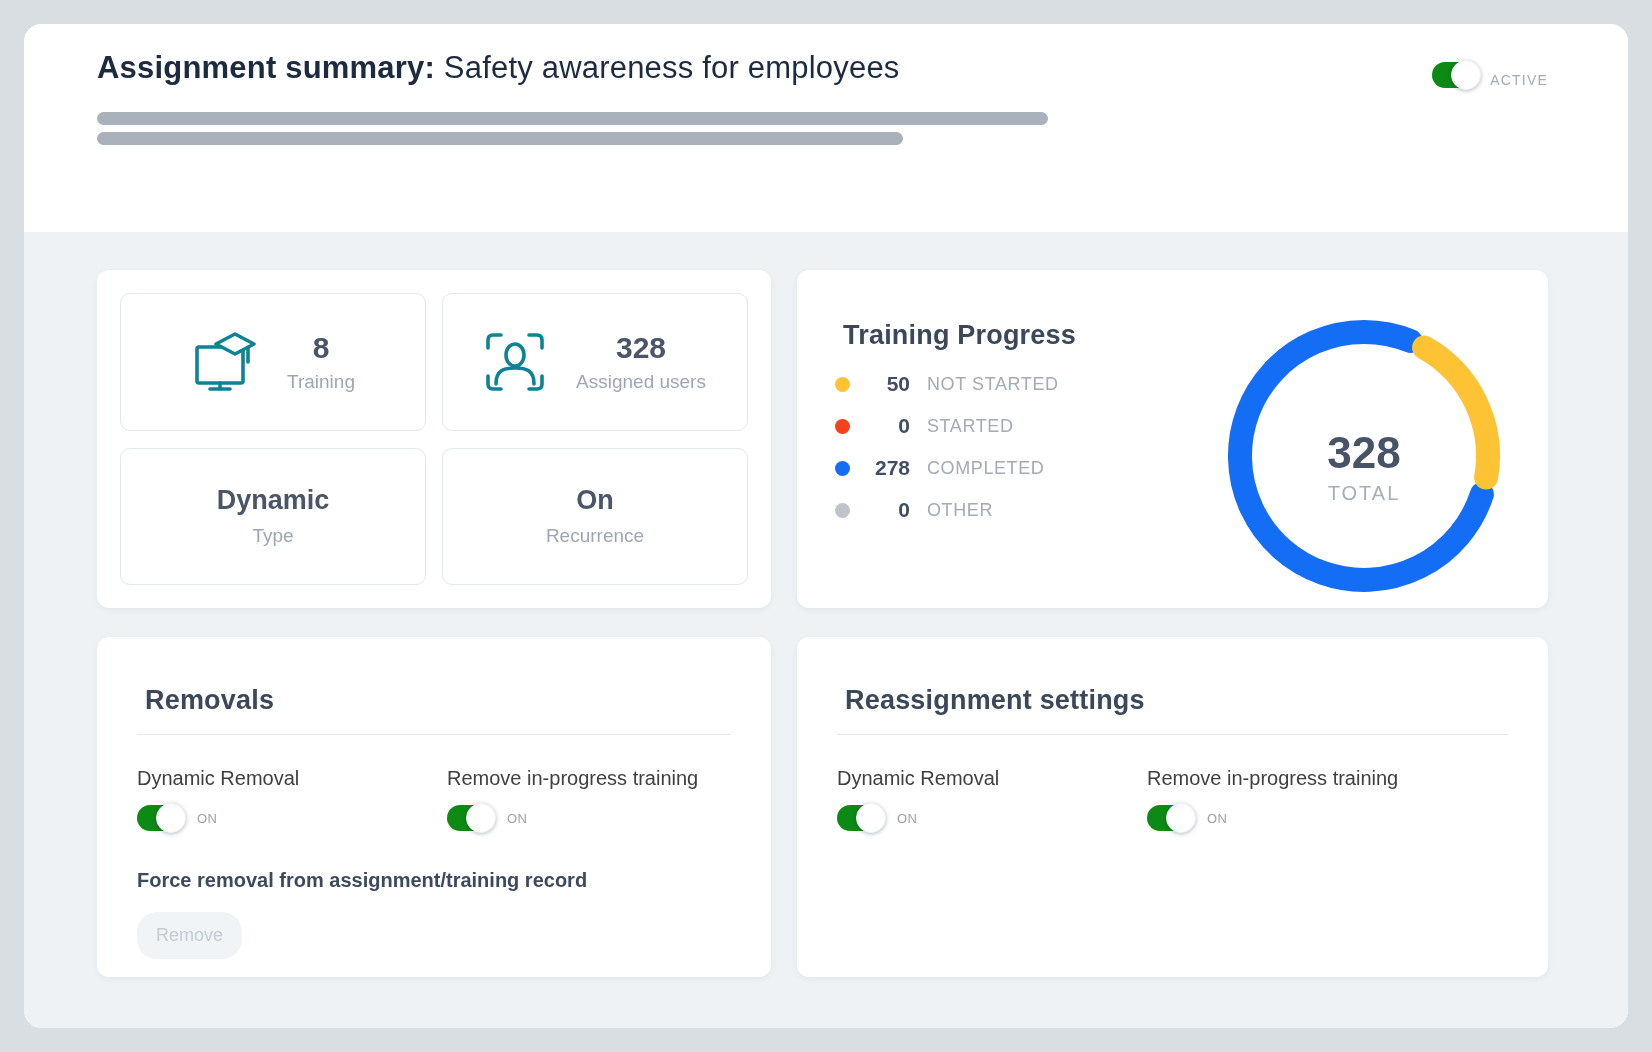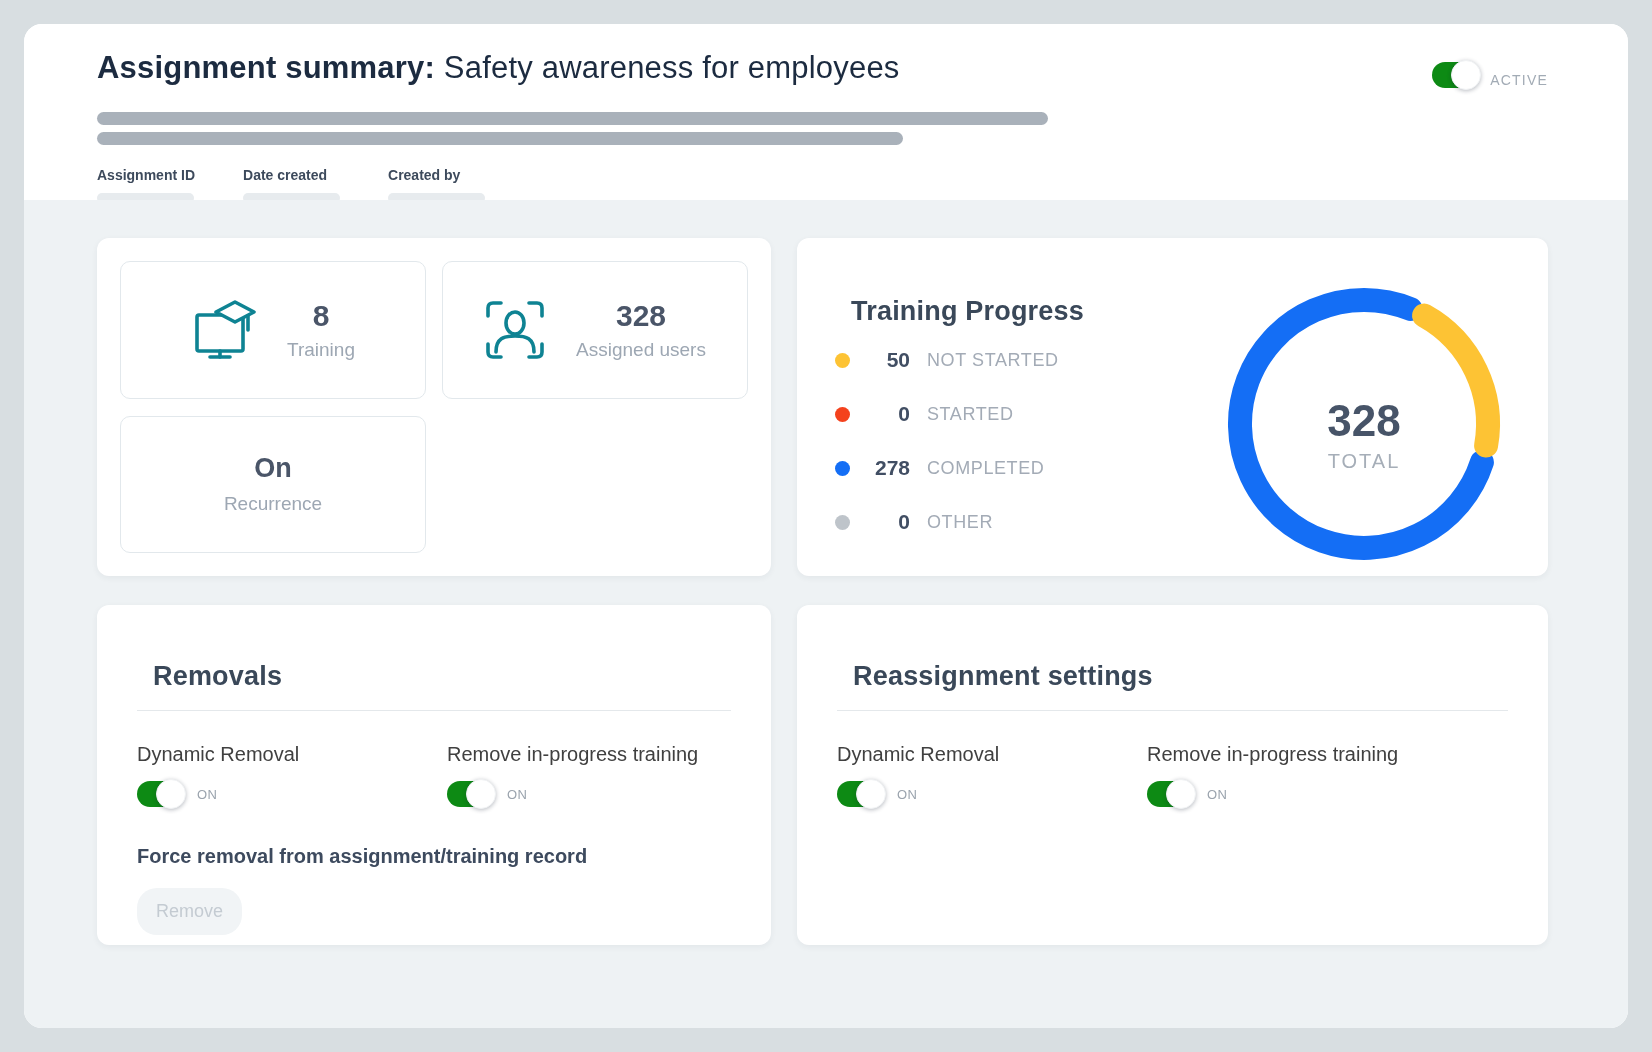--- a/index.html
+++ b/index.html
@@ -9,21 +9,21 @@
     position:relative;
     color:#3d4a5e;
     -webkit-font-smoothing:antialiased;
   }
   .panel{
     position:absolute;left:24px;top:24px;width:1604px;height:1004px;
     background:#ffffff;border-radius:18px;overflow:hidden;
     display:flex;flex-direction:column;
   }
   
-  .header{background:#fff;height:176px;box-sizing:border-box;padding:26px 80px 0 73px;flex:0 0 auto;}
+  .header{background:#fff;height:208px;box-sizing:border-box;padding:26px 80px 0 73px;flex:0 0 auto;}
   .title-row{display:flex;justify-content:space-between;align-items:flex-start;}
   .page-title{margin:0;font-size:31px;font-weight:400;color:#1c2b40;letter-spacing:.2px;}
   .page-title .t-bold{font-weight:700;}
   .status-group{display:flex;align-items:flex-end;gap:12px;margin-top:12px;}
   .status-label{font-size:14px;color:#a2abb5;letter-spacing:1.2px;font-weight:400;}
   
   .switch{width:46px;height:26px;border-radius:13px;background:#0d8a14;position:relative;flex:0 0 auto;cursor:pointer;}
   .switch .knob{
     position:absolute;right:-3px;top:-2px;width:30px;height:30px;border-radius:50%;
     background:#fff;box-shadow:0 1px 4px rgba(20,30,50,.3);border:1px solid #f0f2f4;box-sizing:border-box;
@@ -49,22 +49,22 @@
     display:flex;align-items:center;justify-content:center;gap:30px;
   }
   .stat-text{display:flex;flex-direction:column;align-items:center;gap:6px;}
   .stat-value{font-size:30px;font-weight:700;color:#4a5568;}
   .stat-label{font-size:19px;color:#9da7b3;text-align:center;}
   .stat-card.plain{flex-direction:column;gap:9px;}
   .stat-value.mid{font-size:27px;}
   .icon-teal{stroke:#0e8393;fill:none;stroke-width:3.6;stroke-linecap:round;stroke-linejoin:round;}
   
   .progress-card{position:relative;padding:42px 0 0 38px;}
-  .section-title{margin:16px;font-size:27px;font-weight:700;color:#3a4859;letter-spacing:.2px;}
-  .legend{margin-top:20px;display:flex;flex-direction:column;gap:28px;width:330px;}
+  .section-title{margin:8px;font-size:27px;font-weight:700;color:#3a4859;letter-spacing:.2px;}
+  .legend{margin-top:20px;display:flex;flex-direction:column;gap:16px;width:330px;}
   .legend-row{display:flex;align-items:center;height:26px;}
   .dot{width:15px;height:15px;border-radius:50%;flex:0 0 auto;}
   .dot.c0{background:#FDC334;}
   .dot.c1{background:#F4421D;}
   .dot.c2{background:#146EF5;}
   .dot.c3{background:#BEC4CA;}
   .legend-count{width:46px;margin-left:14px;text-align:right;font-size:21px;font-weight:700;color:#414e63;}
   .legend-label{margin-left:17px;font-size:18px;color:#a3abb6;letter-spacing:.6px;}
   .donut-wrap{position:absolute;left:421px;top:40px;width:292px;height:292px;}
   .donut-total{font-weight:700;fill:#475468;font-size:44px;font-family:"Liberation Sans",sans-serif;}
@@ -96,34 +96,20 @@
         <div class="switch">
           <div class="knob"></div>
         </div>
         <span class="status-label">ACTIVE</span>
       </div>
     </div>
 
     <div class="sk-bar one"></div>
     <div class="sk-bar two"></div>
 
-    <div class="meta-row">
-      <div class="meta-field">
-        <div class="meta-label">Assignment ID</div>
-        <div class="meta-pill"></div>
-      </div>
-      <div class="meta-field">
-        <div class="meta-label">Date created</div>
-        <div class="meta-pill"></div>
-      </div>
-      <div class="meta-field">
-        <div class="meta-label">Created by</div>
-        <div class="meta-pill"></div>
-      </div>
-    </div>
   </div>
 
   <div class="content">
 
     <div class="card stats-panel">
 
       <div class="stat-card">
         <svg width="66" height="62" viewBox="0 0 66 62">
           <g class="icon-teal">
             <rect x="6" y="16" width="46" height="36" rx="2"></rect>
@@ -151,20 +137,24 @@
             <ellipse cx="31" cy="24" rx="9" ry="11"></ellipse>
             <path d="M12 53 C12 39 20 37 31 37 C42 37 50 39 50 53"></path>
           </g>
         </svg>
         <div class="stat-text">
           <div class="stat-value">328</div>
           <div class="stat-label">Assigned users</div>
         </div>
       </div>
 
+      <div class="stat-card plain">
+        <div class="stat-value mid">Dynamic</div>
+        <div class="stat-label">Type</div>
+      </div>
 
       <div class="stat-card plain">
         <div class="stat-value mid">On</div>
         <div class="stat-label">Recurrence</div>
       </div>
     </div>
 
     <div class="card progress-card">
       <h2 class="section-title">Training Progress</h2>
 

